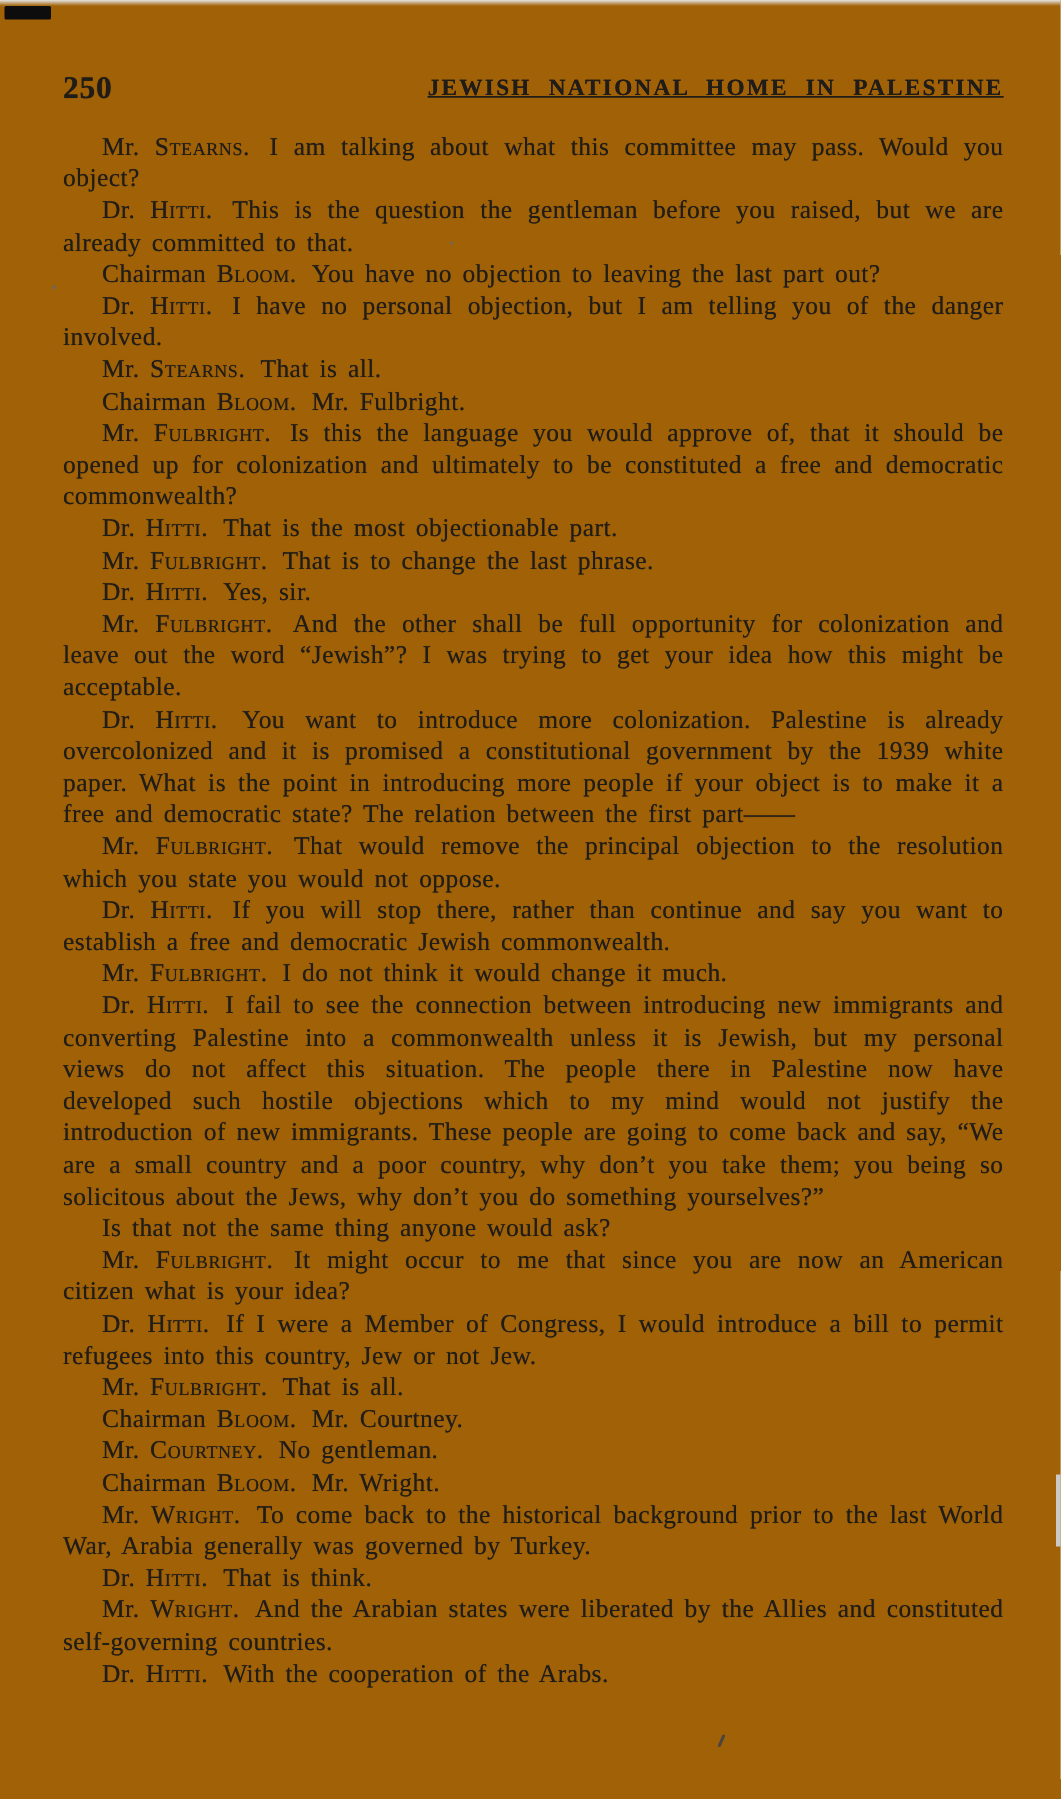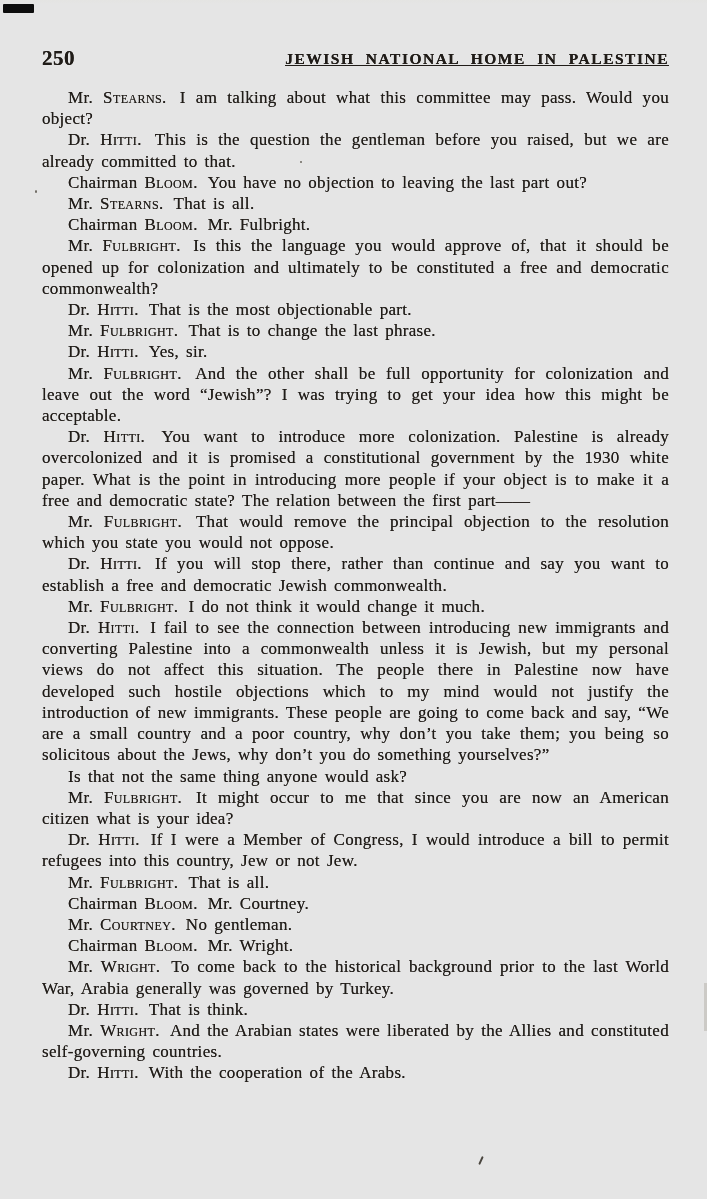--- a/index.html
+++ b/index.html
@@ -8,21 +8,21 @@
     width: 707px;
     height: 1199px;
     background: #fbfbf9;
     overflow: hidden;
   }
   .page {
     position: absolute;
     inset: 0;
     width: 707px;
     height: 1199px;
-    background: #e5e5e5;
+    background: #a16207;
     font-family: "Liberation Serif", serif;
     color: #201c18;
   }
   .page-top-edge {
     position: absolute;
     top: 0; left: 0; right: 0;
     height: 4px;
     background: linear-gradient(#e4e4e2, rgba(255,255,255,0));
   }
   .ink-blot {
@@ -112,28 +112,29 @@
 
   <div class="header-row">
     <div class="page-number">250</div>
     <div class="running-title">JEWISH NATIONAL HOME IN PALESTINE</div>
   </div>
 
   <div class="transcript">
       <p><span class="speaker">Mr. <span class="sc">Stearns</span>. </span><span class="speech">I am talking about what this committee may pass. Would you object?</span></p>
       <p><span class="speaker">Dr. <span class="sc">Hitti</span>. </span><span class="speech">This is the question the gentleman before you raised, but we are already committed to that.</span></p>
       <p><span class="speaker">Chairman <span class="sc">Bloom</span>. </span><span class="speech">You have no objection to leaving the last part out?</span></p>
+      <p><span class="speaker">Dr. <span class="sc">Hitti</span>. </span><span class="speech">I have no personal objection, but I am telling you of the danger involved.</span></p>
       <p><span class="speaker">Mr. <span class="sc">Stearns</span>. </span><span class="speech">That is all.</span></p>
       <p><span class="speaker">Chairman <span class="sc">Bloom</span>. </span><span class="speech">Mr. Fulbright.</span></p>
       <p><span class="speaker">Mr. <span class="sc">Fulbright</span>. </span><span class="speech">Is this the language you would approve of, that it should be opened up for colonization and ultimately to be constituted a free and democratic commonwealth?</span></p>
       <p><span class="speaker">Dr. <span class="sc">Hitti</span>. </span><span class="speech">That is the most objectionable part.</span></p>
       <p><span class="speaker">Mr. <span class="sc">Fulbright</span>. </span><span class="speech">That is to change the last phrase.</span></p>
       <p><span class="speaker">Dr. <span class="sc">Hitti</span>. </span><span class="speech">Yes, sir.</span></p>
       <p><span class="speaker">Mr. <span class="sc">Fulbright</span>. </span><span class="speech">And the other shall be full opportunity for colonization and leave out the word “Jewish”?  I was trying to get your idea how this might be acceptable.</span></p>
-      <p><span class="speaker">Dr. <span class="sc">Hitti</span>. </span><span class="speech">You want to introduce more colonization.  Palestine is already overcolonized and it is promised a constitutional government by the 1930 white paper.  What is the point in introducing more people if your object is to make it a free and democratic state?  The relation between the first part——</span></p>
+      <p><span class="speaker">Dr. <span class="sc">Hitti</span>. </span><span class="speech">You want to introduce more colonization.  Palestine is already overcolonized and it is promised a constitutional government by the 1939 white paper.  What is the point in introducing more people if your object is to make it a free and democratic state?  The relation between the first part——</span></p>
       <p><span class="speaker">Mr. <span class="sc">Fulbright</span>. </span><span class="speech">That would remove the principal objection to the resolution which you state you would not oppose.</span></p>
       <p><span class="speaker">Dr. <span class="sc">Hitti</span>. </span><span class="speech">If you will stop there, rather than continue and say you want to establish a free and democratic Jewish commonwealth.</span></p>
       <p><span class="speaker">Mr. <span class="sc">Fulbright</span>. </span><span class="speech">I do not think it would change it much.</span></p>
       <p><span class="speaker">Dr. <span class="sc">Hitti</span>. </span><span class="speech">I fail to see the connection between introducing new immigrants and converting Palestine into a commonwealth unless it is Jewish, but my personal views do not affect this situation.  The people there in Palestine now have developed such hostile objections which to my mind would not justify the introduction of new immigrants.  These people are going to come back and say, “We are a small country and a poor country, why don’t you take them; you being so solicitous about the Jews, why don’t you do something yourselves?”</span></p>
       <p><span class="speech">Is that not the same thing anyone would ask?</span></p>
       <p><span class="speaker">Mr. <span class="sc">Fulbright</span>. </span><span class="speech">It might occur to me that since you are now an American citizen what is your idea?</span></p>
       <p><span class="speaker">Dr. <span class="sc">Hitti</span>. </span><span class="speech">If I were a Member of Congress, I would introduce a bill to permit refugees into this country, Jew or not Jew.</span></p>
       <p><span class="speaker">Mr. <span class="sc">Fulbright</span>. </span><span class="speech">That is all.</span></p>
       <p><span class="speaker">Chairman <span class="sc">Bloom</span>. </span><span class="speech">Mr. Courtney.</span></p>
       <p><span class="speaker">Mr. <span class="sc">Courtney</span>. </span><span class="speech">No gentleman.</span></p>

